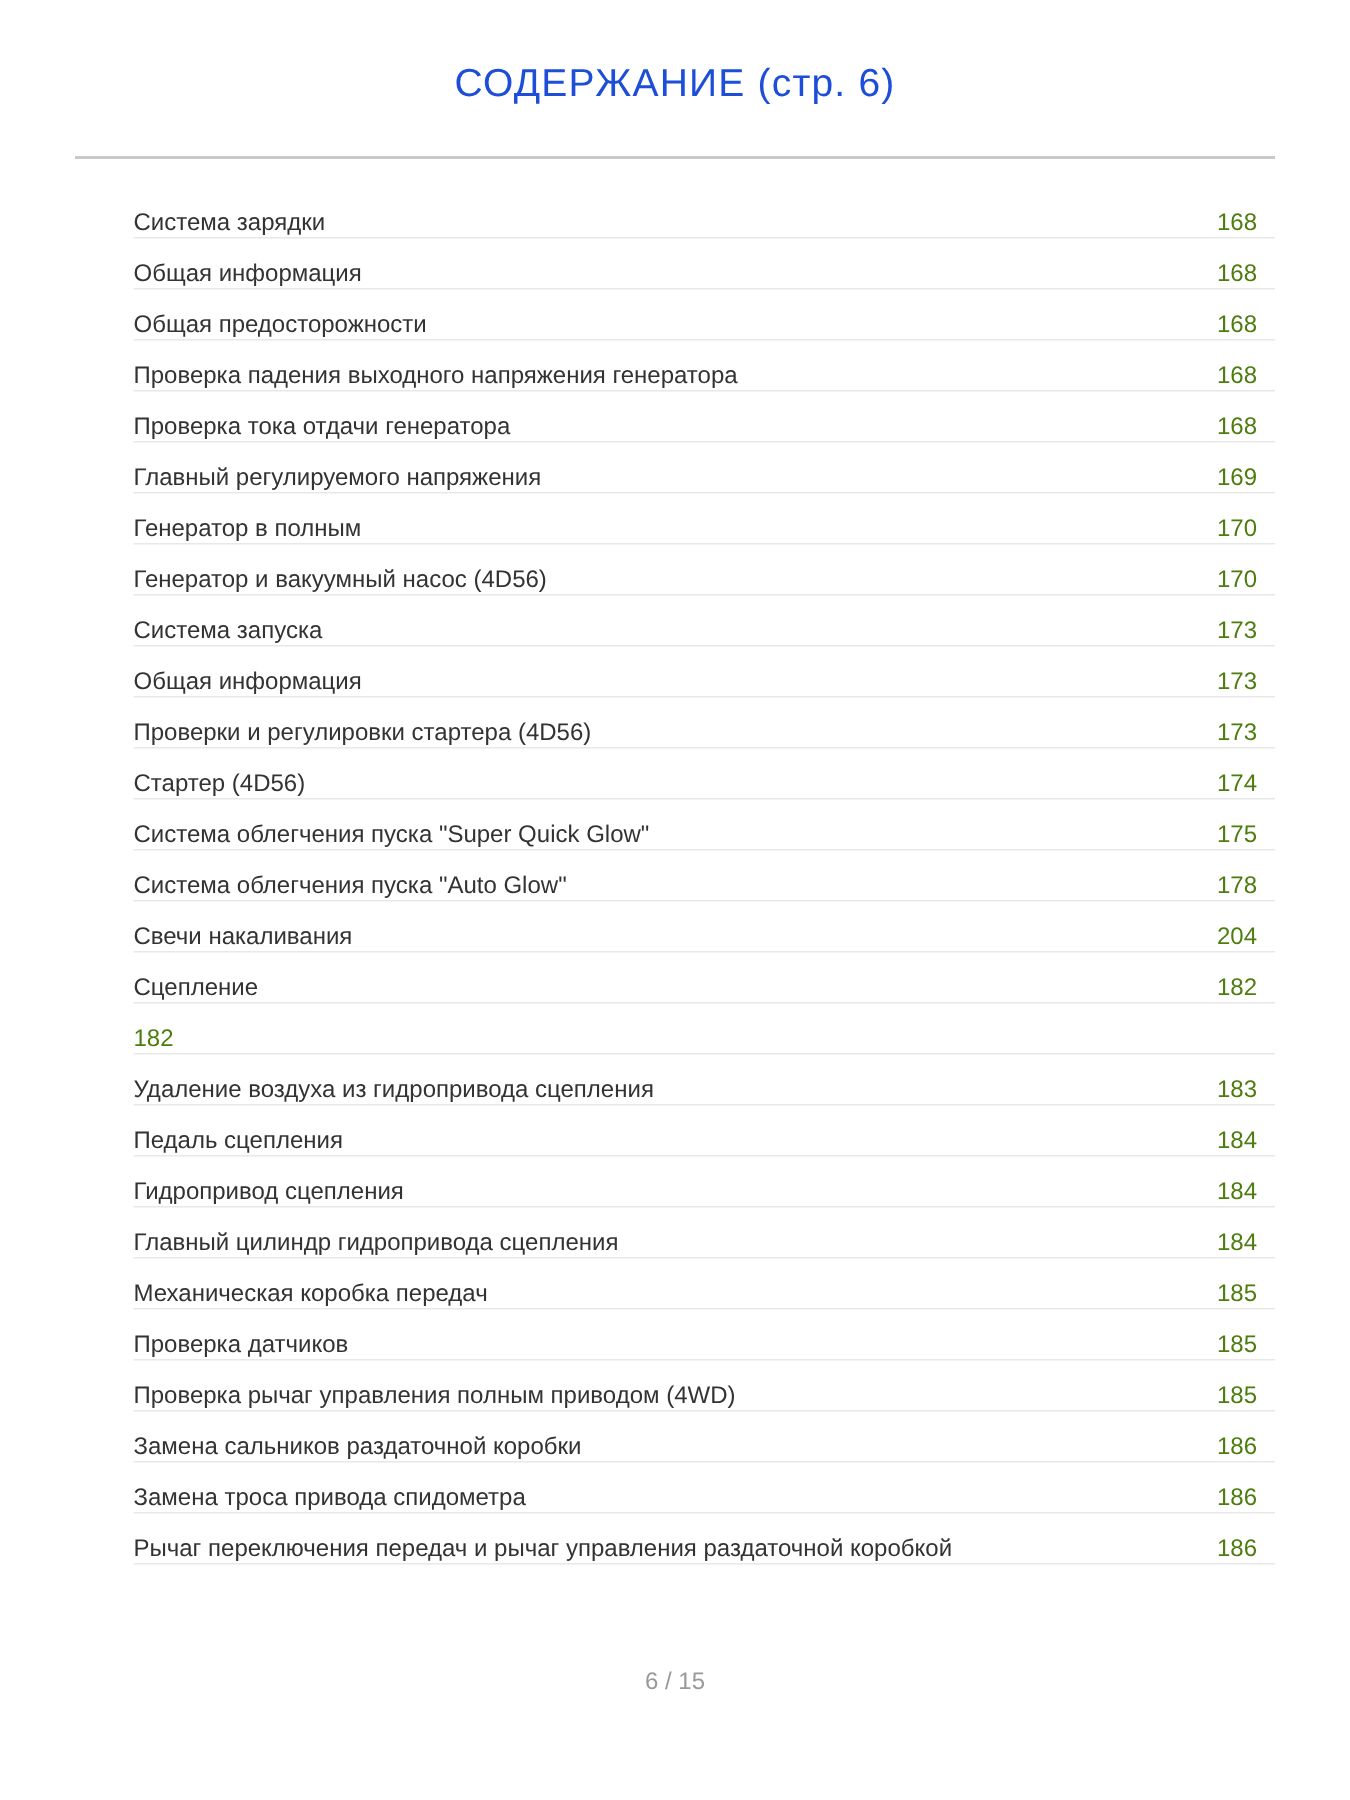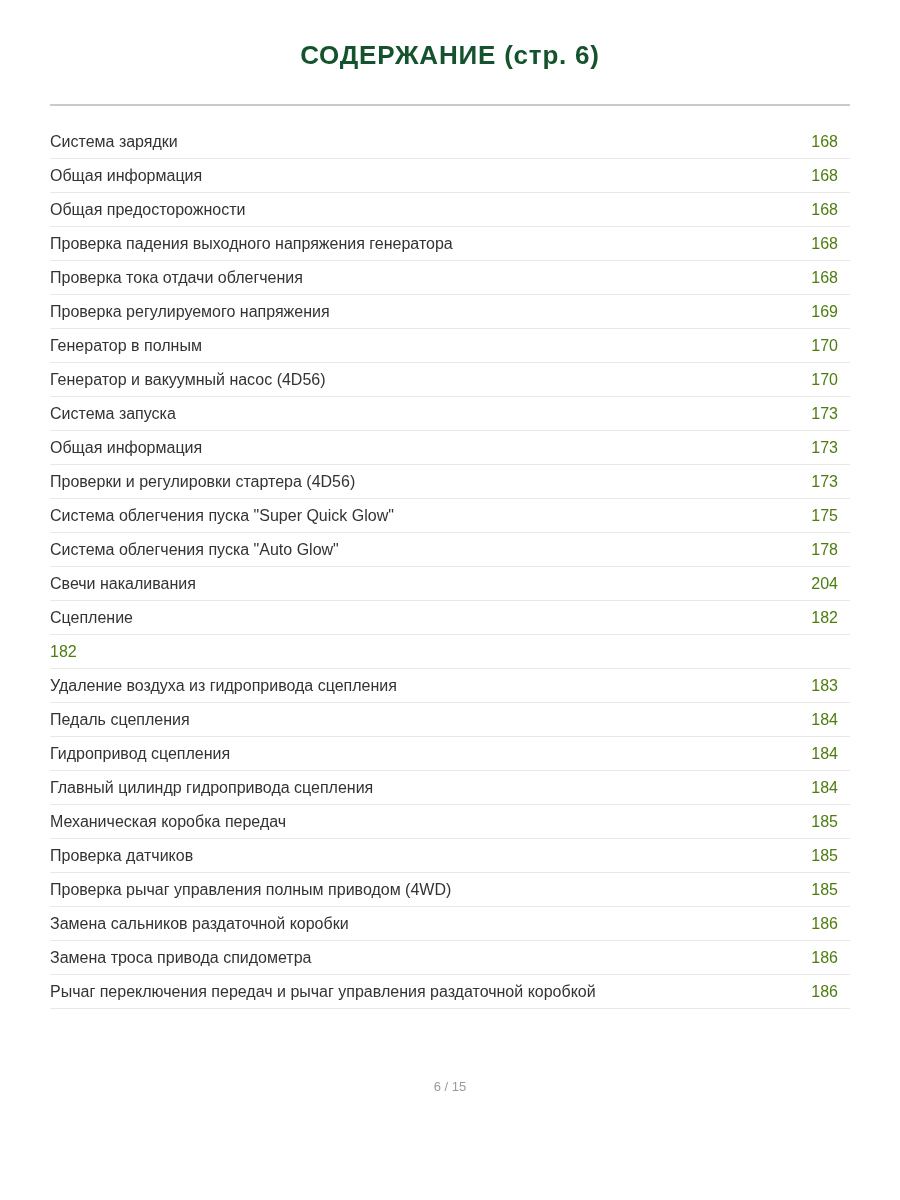--- a/index.html
+++ b/index.html
@@ -11,55 +11,56 @@
     overflow: hidden;
   }
   .container {
     margin: 0 50px;
     width: 800px;
   }
   .page-title {
     padding-top: 40px;
     text-align: center;
     font-size: 26px;
-    font-weight: 700;
+    font-weight: 400;
     letter-spacing: 0.8px;
-    color: #14532d;
+    color: #1d4ed8;
   }
   .header-divider {
     border: none;
     border-top: 2px solid #c9c9c9;
     margin-top: 33px;
   }
   .toc-list {
     margin-top: 19px;
   }
   .toc-row {
     height: 34px;
     border-bottom: 1px solid #e8e8e8;
     display: flex;
-    align-items: center;
+    align-items: flex-end;
     justify-content: space-between;
     cursor: pointer;
+    margin-left: 39px;
   }
   .toc-label {
     font-size: 16px;
     color: #333333;
     white-space: nowrap;
   }
   .toc-page {
     font-size: 16px;
     color: #4d7c0f;
     padding-right: 12px;
     flex-shrink: 0;
   }
   .footer {
     margin-top: 70px;
     text-align: center;
-    font-size: 13px;
+    font-size: 16px;
     color: #9a9a9a;
   }
 </style>
 </head>
 <body>
 
 <div class="container">
 
   <h1 class="page-title">СОДЕРЖАНИЕ (стр. 6)</h1>
 
@@ -80,26 +81,26 @@
     <span class="toc-label">Общая предосторожности</span>
     <span class="toc-page">168</span>
   </div>
 
   <div class="toc-row">
     <span class="toc-label">Проверка падения выходного напряжения генератора</span>
     <span class="toc-page">168</span>
   </div>
 
   <div class="toc-row">
-    <span class="toc-label">Проверка тока отдачи облегчения</span>
-    <span class="toc-page">168</span>
-  </div>
-
-  <div class="toc-row">
-    <span class="toc-label">Проверка регулируемого напряжения</span>
+    <span class="toc-label">Проверка тока отдачи генератора</span>
+    <span class="toc-page">168</span>
+  </div>
+
+  <div class="toc-row">
+    <span class="toc-label">Главный регулируемого напряжения</span>
     <span class="toc-page">169</span>
   </div>
 
   <div class="toc-row">
     <span class="toc-label">Генератор в полным</span>
     <span class="toc-page">170</span>
   </div>
 
   <div class="toc-row">
     <span class="toc-label">Генератор и вакуумный насос (4D56)</span>
@@ -114,20 +115,24 @@
   <div class="toc-row">
     <span class="toc-label">Общая информация</span>
     <span class="toc-page">173</span>
   </div>
 
   <div class="toc-row">
     <span class="toc-label">Проверки и регулировки стартера (4D56)</span>
     <span class="toc-page">173</span>
   </div>
 
+  <div class="toc-row">
+    <span class="toc-label">Стартер (4D56)</span>
+    <span class="toc-page">174</span>
+  </div>
 
   <div class="toc-row">
     <span class="toc-label">Система облегчения пуска "Super Quick Glow"</span>
     <span class="toc-page">175</span>
   </div>
 
   <div class="toc-row">
     <span class="toc-label">Система облегчения пуска "Auto Glow"</span>
     <span class="toc-page">178</span>
   </div>

